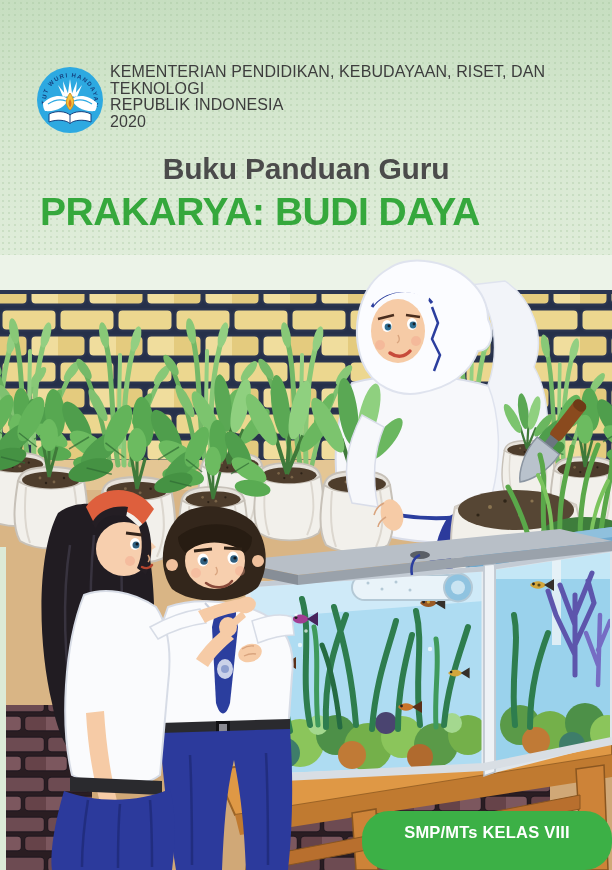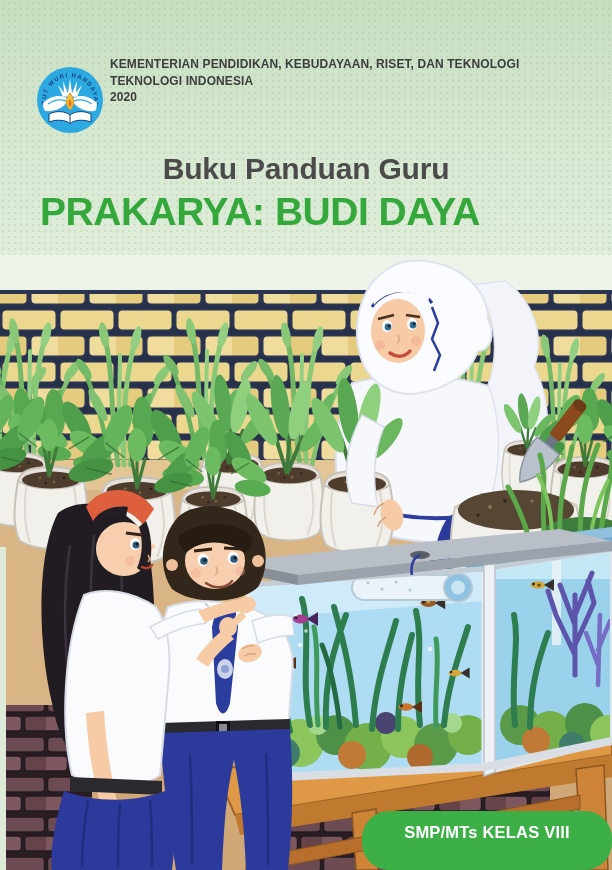--- a/index.html
+++ b/index.html
@@ -8,22 +8,22 @@
     font-family:"Liberation Sans", sans-serif;
     background:linear-gradient(180deg,#c6dec0 0%,#d7e8d1 16%,#e7f1e2 42%,#edf4e9 100%);
   }
   .texture {
     position:absolute; left:0; top:0; width:612px; height:260px;
     background-image:radial-gradient(#9dbf95 0.8px, transparent 1.1px);
     background-size:6px 6px; opacity:.30; pointer-events:none;
   }
   .logo { position:absolute; left:36px; top:66px; width:68px; height:68px; }
   .ministry {
-    position:absolute; left:110px; top:56px; width:480px;
-    color:#3d3d3d; font-weight:bold; font-size:12px; line-height:16.5px; letter-spacing:.1px;
+    position:absolute; left:110px; top:64px; width:480px;
+    color:#3d3d3d; font-weight:normal; font-size:16px; line-height:16.5px; letter-spacing:.1px;
   }
   .series-title {
     position:absolute; top:152px; left:0; width:612px; text-align:center;
     font-size:30px; font-weight:bold; color:#4b4b4b; letter-spacing:-0.2px;
   }
   .subject-title {
     position:absolute; top:190px; left:0; width:520px; text-align:center;
     font-size:39px; font-weight:800; color:#35a83c; letter-spacing:-0.5px;
   }
   .illustration { position:absolute; left:0; top:255px; width:612px; height:615px; }
@@ -66,21 +66,21 @@
     <path d="M34,27 C29.5,33.5 28.8,38.5 34,44 C39.2,38.5 38.5,33.5 34,27 Z" fill="#f2c23c" stroke="#d5941f" stroke-width="1"></path>
     <path d="M34,33 C32,36 32,39 34,41.5 C36,39 36,36 34,33 Z" fill="#e2701e"></path>
     <g>
       <path d="M13,48 C21,44 30,45.5 34,49 C38,45.5 47,44 55,48 L55,56 C47,53 38,54 34,57.5 C30,54 21,53 13,56 Z" fill="#ffffff" stroke="#14407e" stroke-width="1"></path>
       <path d="M34,49 L34,57.5" stroke="#14407e" stroke-width="1"></path>
     </g>
   </svg>
 
   <div class="ministry">
     <div>KEMENTERIAN PENDIDIKAN, KEBUDAYAAN, RISET, DAN TEKNOLOGI</div>
-    <div>TEKNOLOGI INDONESIA</div>
+    <div>REPUBLIK INDONESIA</div>
     <div>2020</div>
   </div>
 
   <div class="series-title">Buku Panduan Guru</div>
   <div class="subject-title">PRAKARYA: BUDI DAYA</div>
 
   <svg class="illustration" viewBox="0 0 612 615">
     <defs>
       <pattern id="bricks" width="58" height="52" patternUnits="userSpaceOnUse">
         <rect width="58" height="52" fill="#26304a"></rect>

